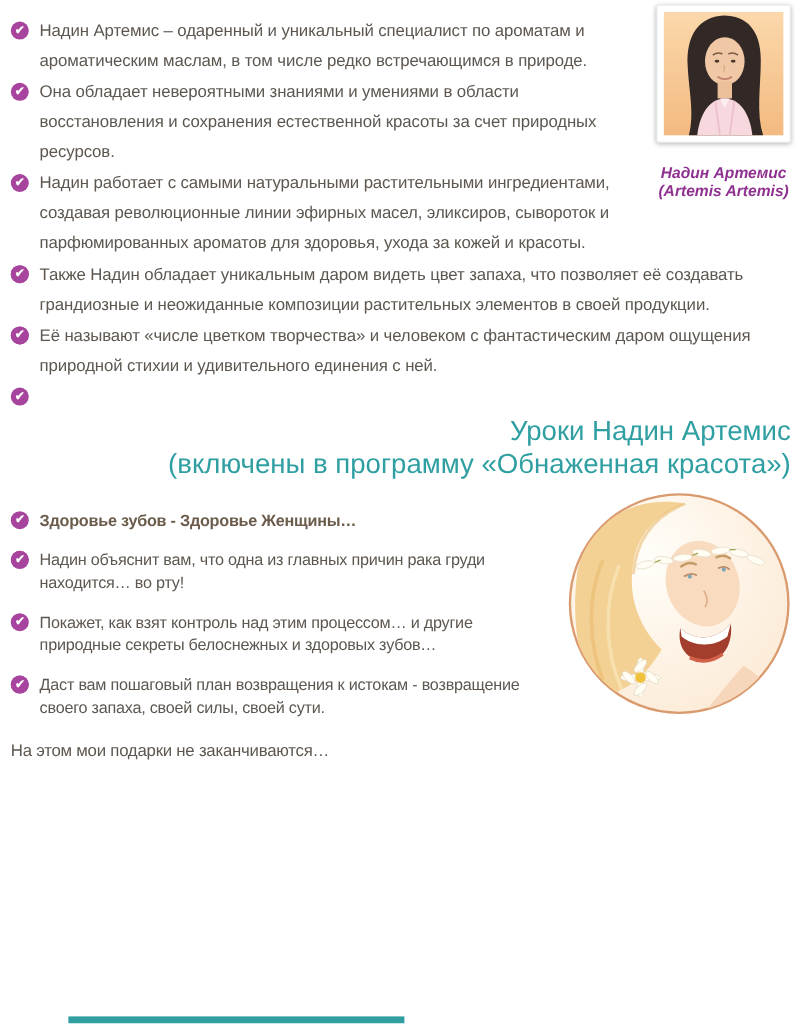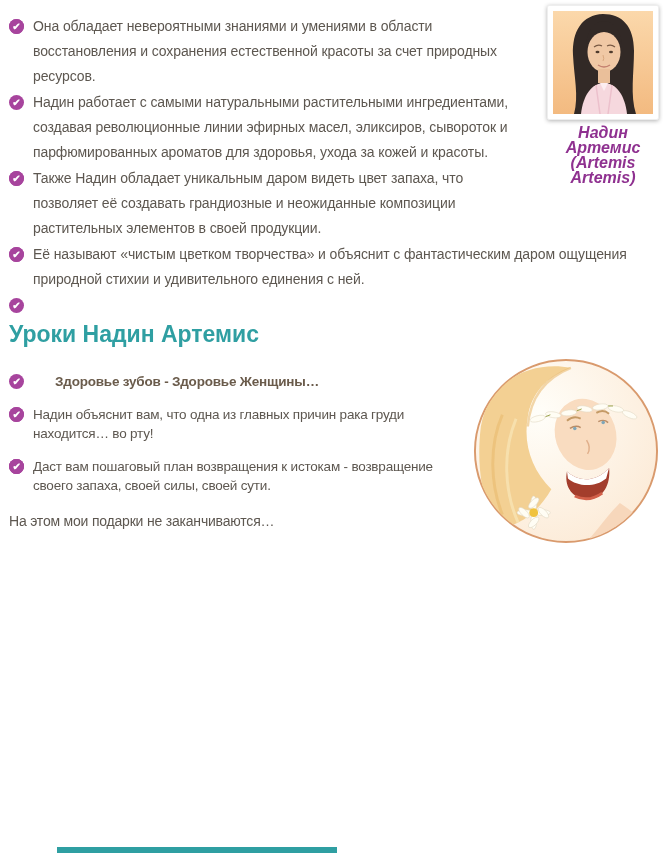--- a/index.html
+++ b/index.html
@@ -13,30 +13,30 @@
   .check { position:absolute; left:0; width:15px; height:15px; border-radius:50%;
            background:#a7449d; color:#ffffff; font-size:10px; line-height:15px;
            text-align:center; font-weight:bold; }
   .about .check { top:5px; }
 
   
   .portrait { float:right; width:112px; margin:-9px 0 8px 16px; text-align:center; }
   .frame { background:#ffffff; border:1px solid #eeeeee; padding:5px; border-radius:2px;
            box-shadow:0 1px 4px rgba(0,0,0,0.30); }
   .frame svg { display:block; }
-  .caption { margin-top:5px; font-size:16px; line-height:15px; font-weight:bold;
+  .caption { margin-top:17px; font-size:13px; line-height:15px; font-weight:bold;
              font-style:italic; color:#8f3190; }
 
   
-  .heading { color:#2f9fa2; font-size:23px; line-height:27px; font-weight:bold; margin:29px 0 24px 0; }
+  .heading { color:#2f9fa2; font-size:23px; line-height:27px; font-weight:normal; margin:29px 0 24px 0;text-align:right; }
 
   
   .lessons .b-item { font-size:13.5px; line-height:19px; color:#5d5750; letter-spacing:-0.2px; margin-bottom:14px; }
   .lessons .check { top:2px; }
-  .lesson-bold .b-text { font-weight:bold; color:#6a5b4b;margin-left:22px; }
+  .lesson-bold .b-text { font-weight:bold; color:#6a5b4b; }
   .circle-wrap { float:right; width:186px; height:186px; margin:-14px 0 0 8px; }
   .circle-wrap svg { display:block; }
 
   .footer-line { font-size:14px; color:#5d5750; letter-spacing:-0.2px; margin-top:18px; clear:none; }
 
   
   .bottom-bar { position:absolute; left:57px; top:847px; width:280px; height:10px; background:#2f9fa2; }
 </style>
 </head>
 <body>
@@ -70,47 +70,48 @@
           <path d="M47 72 L51 80 L55 72" fill="#fdeef1"></path>
         </svg>
       </div>
       <div class="caption">
         <span>Надин Артемис</span><br>
         <span>(Artemis Artemis)</span>
       </div>
     </div>
 
     <div class="b-item">
-      <span class="check">✔</span>
+      <span class="check">✔</span><span class="b-text">Надин Артемис – одаренный и уникальный специалист по ароматам и ароматическим маслам, в том числе редко встречающимся в природе.</span>
     </div>
     <div class="b-item">
       <span class="check">✔</span><span class="b-text">Она обладает невероятными знаниями и умениями в области восстановления и сохранения естественной красоты за счет природных ресурсов.</span>
     </div>
     <div class="b-item">
       <span class="check">✔</span><span class="b-text">Надин работает с самыми натуральными растительными ингредиентами, создавая революционные линии эфирных масел, эликсиров, сывороток и парфюмированных ароматов для здоровья, ухода за кожей и красоты.</span>
     </div>
     <div class="b-item">
       <span class="check">✔</span>
     </div>
     <div class="b-item">
       <span class="check">✔</span><span class="b-text">Также Надин обладает уникальным даром видеть цвет запаха, что позволяет её создавать грандиозные и неожиданные композиции растительных элементов в своей продукции.</span>
     </div>
     <div class="b-item">
       <span class="check">✔</span>
     </div>
     <div class="b-item">
-      <span class="check">✔</span><span class="b-text">Её называют «чистым цветком творчества» и объяснит с фантастическим даром ощущения природной стихии и удивительного единения с ней.</span>
+      <span class="check">✔</span><span class="b-text">Её называют «числе цветком творчества» и человеком с фантастическим даром ощущения природной стихии и удивительного единения с ней.</span>
     </div>
     <div class="b-item">
       <span class="check">✔</span>
     </div>
   </section>
 
   <h2 class="heading">
     <span>Уроки Надин Артемис</span><br>
+    <span>(включены в программу «Обнаженная красота»)</span>
   </h2>
 
   <section class="lessons">
 
     <div class="circle-wrap">
       <svg width="186" height="186" viewBox="0 0 190 190">
         <defs>
           <radialGradient id="cg" cx="35%" cy="30%" r="80%">
             <stop offset="0" stop-color="#fffef9"></stop>
               <stop offset="1" stop-color="#fcead6"></stop>
@@ -169,21 +170,21 @@
     <div class="b-item lesson-bold">
       <span class="check">✔</span><span class="b-text">Здоровье зубов - Здоровье Женщины…</span>
     </div>
     <div class="b-item">
       <span class="check">✔</span>
     </div>
     <div class="b-item">
       <span class="check">✔</span><span class="b-text">Надин объяснит вам, что одна из главных причин рака груди находится… во рту!</span>
     </div>
     <div class="b-item">
-      <span class="check">✔</span>
+      <span class="check">✔</span><span class="b-text">Покажет, как взят контроль над этим процессом… и другие природные секреты белоснежных и здоровых зубов…</span>
     </div>
     <div class="b-item">
       <span class="check">✔</span>
     </div>
     <div class="b-item">
       <span class="check">✔</span><span class="b-text">Даст вам пошаговый план возвращения к истокам - возвращение своего запаха, своей силы, своей сути.</span>
     </div>
 
     <p class="footer-line">На этом мои подарки не заканчиваются…</p>
   </section>

